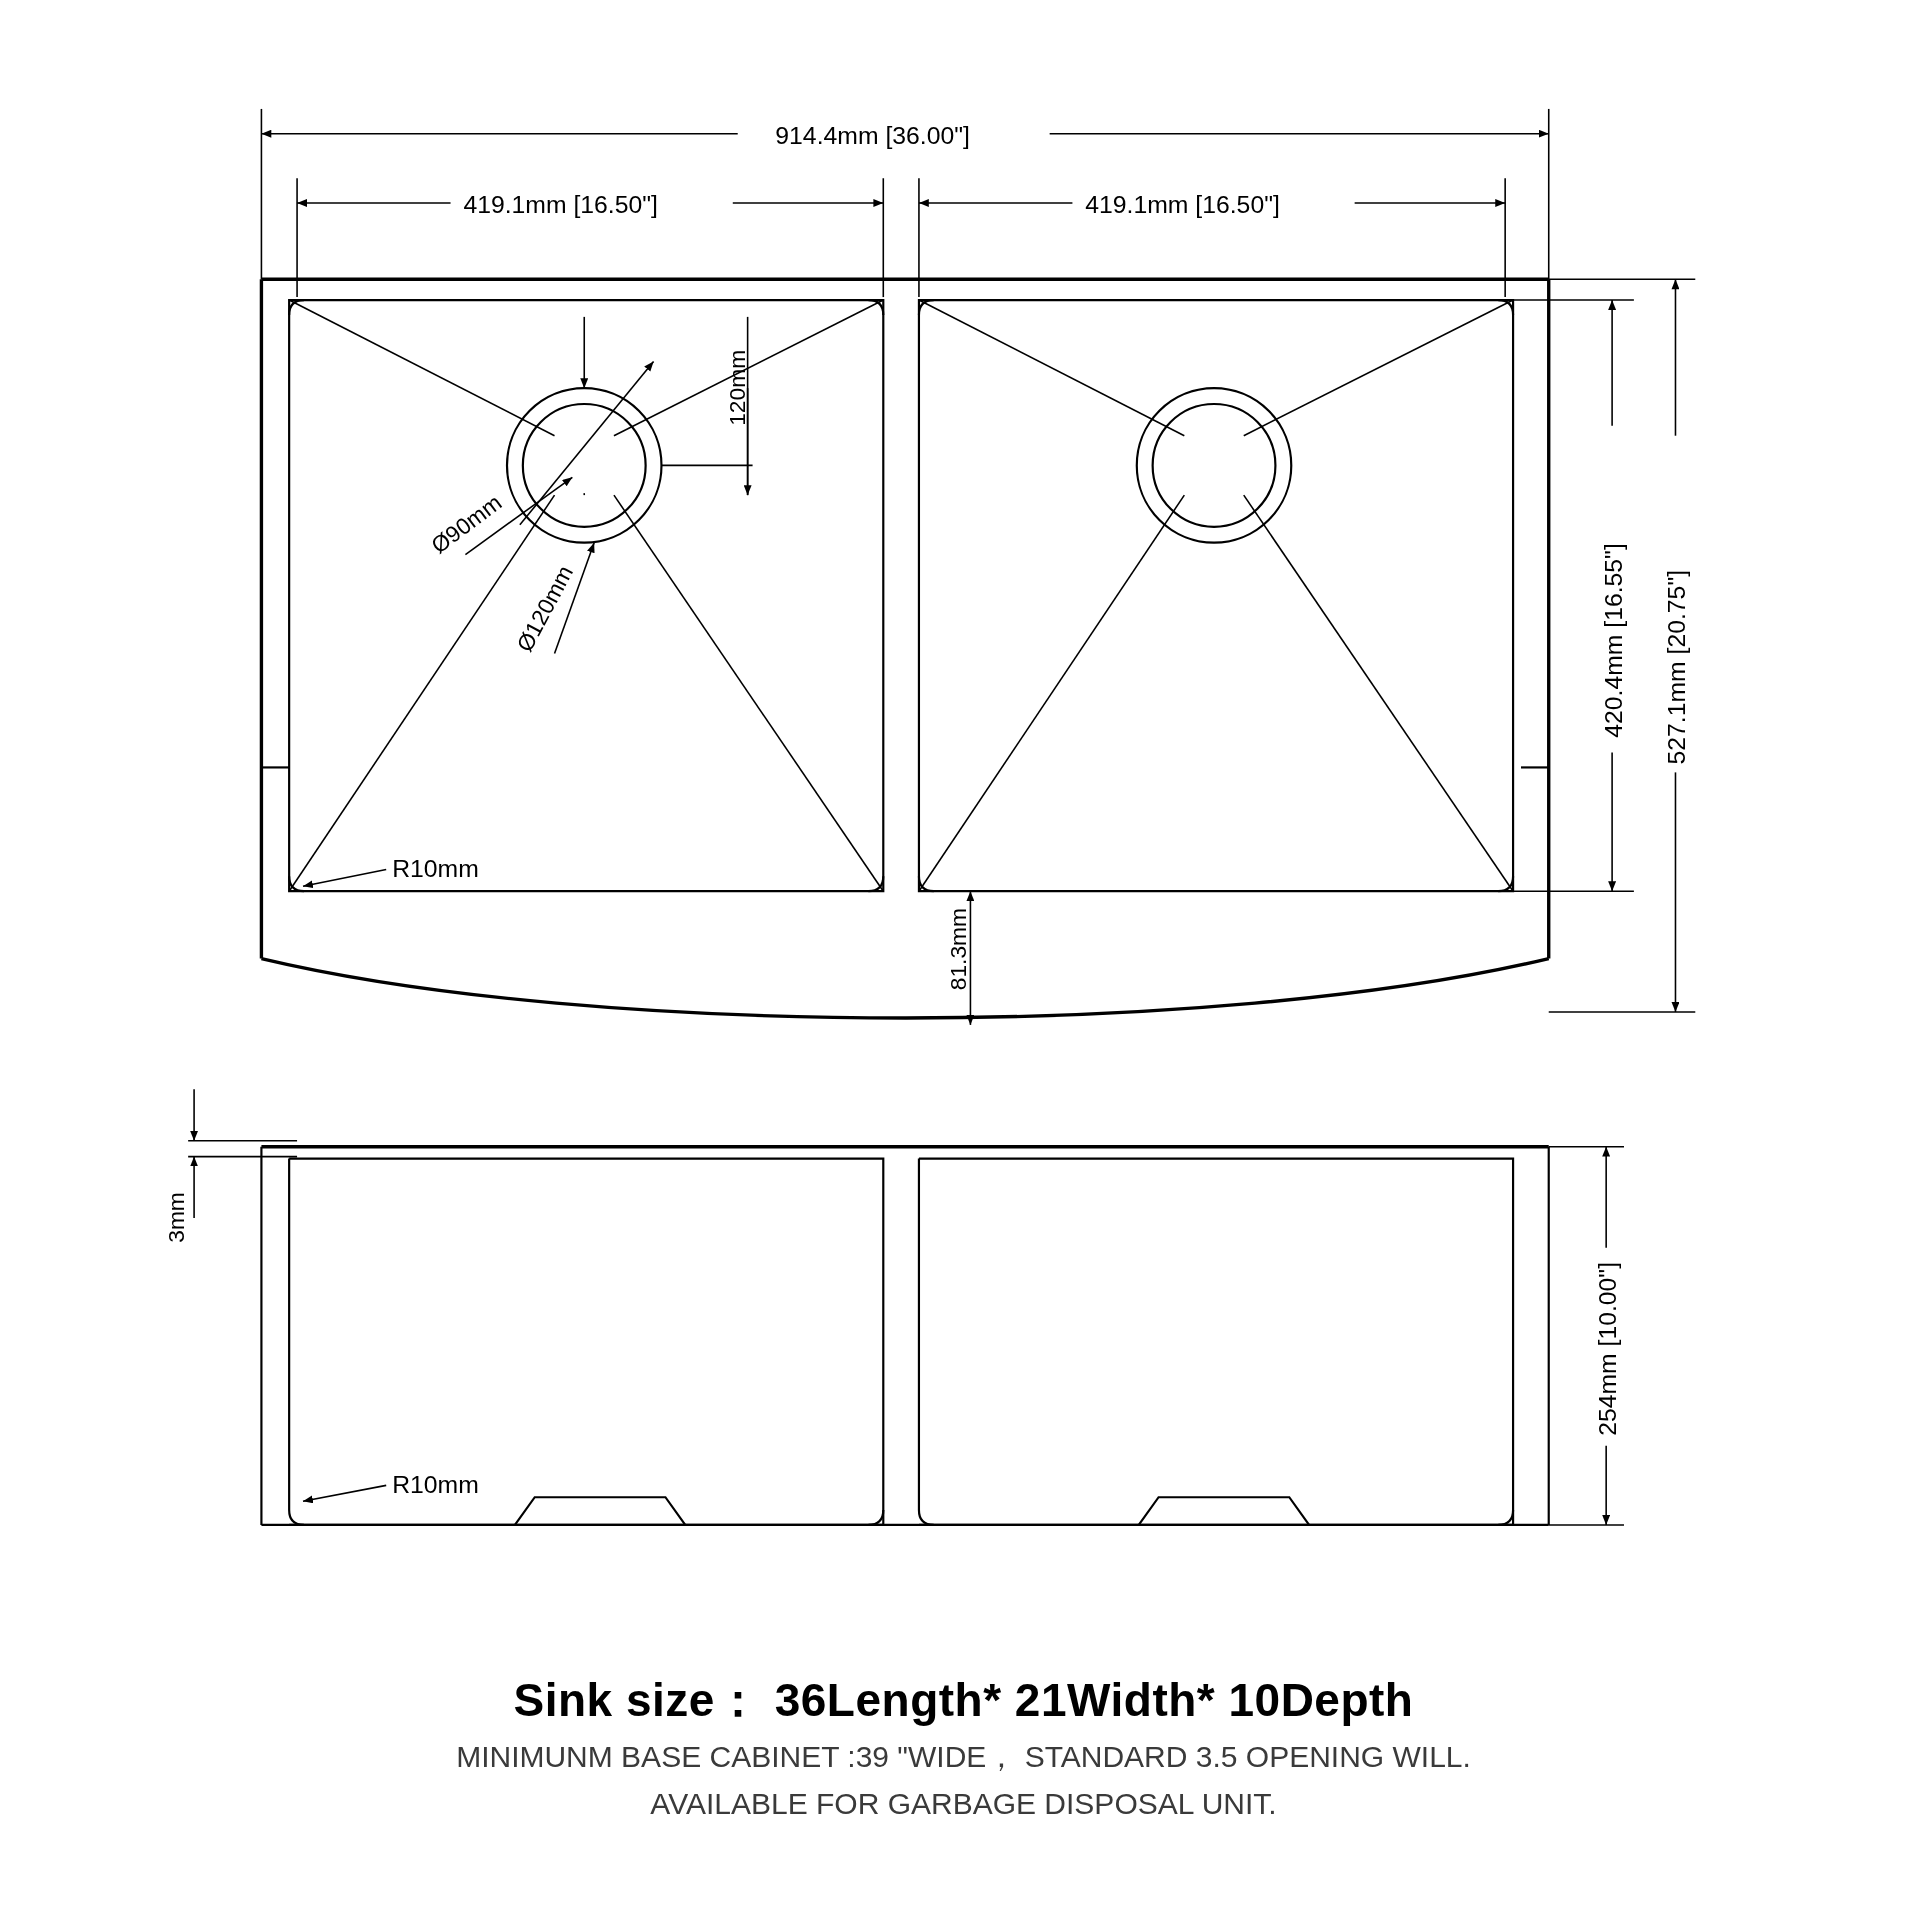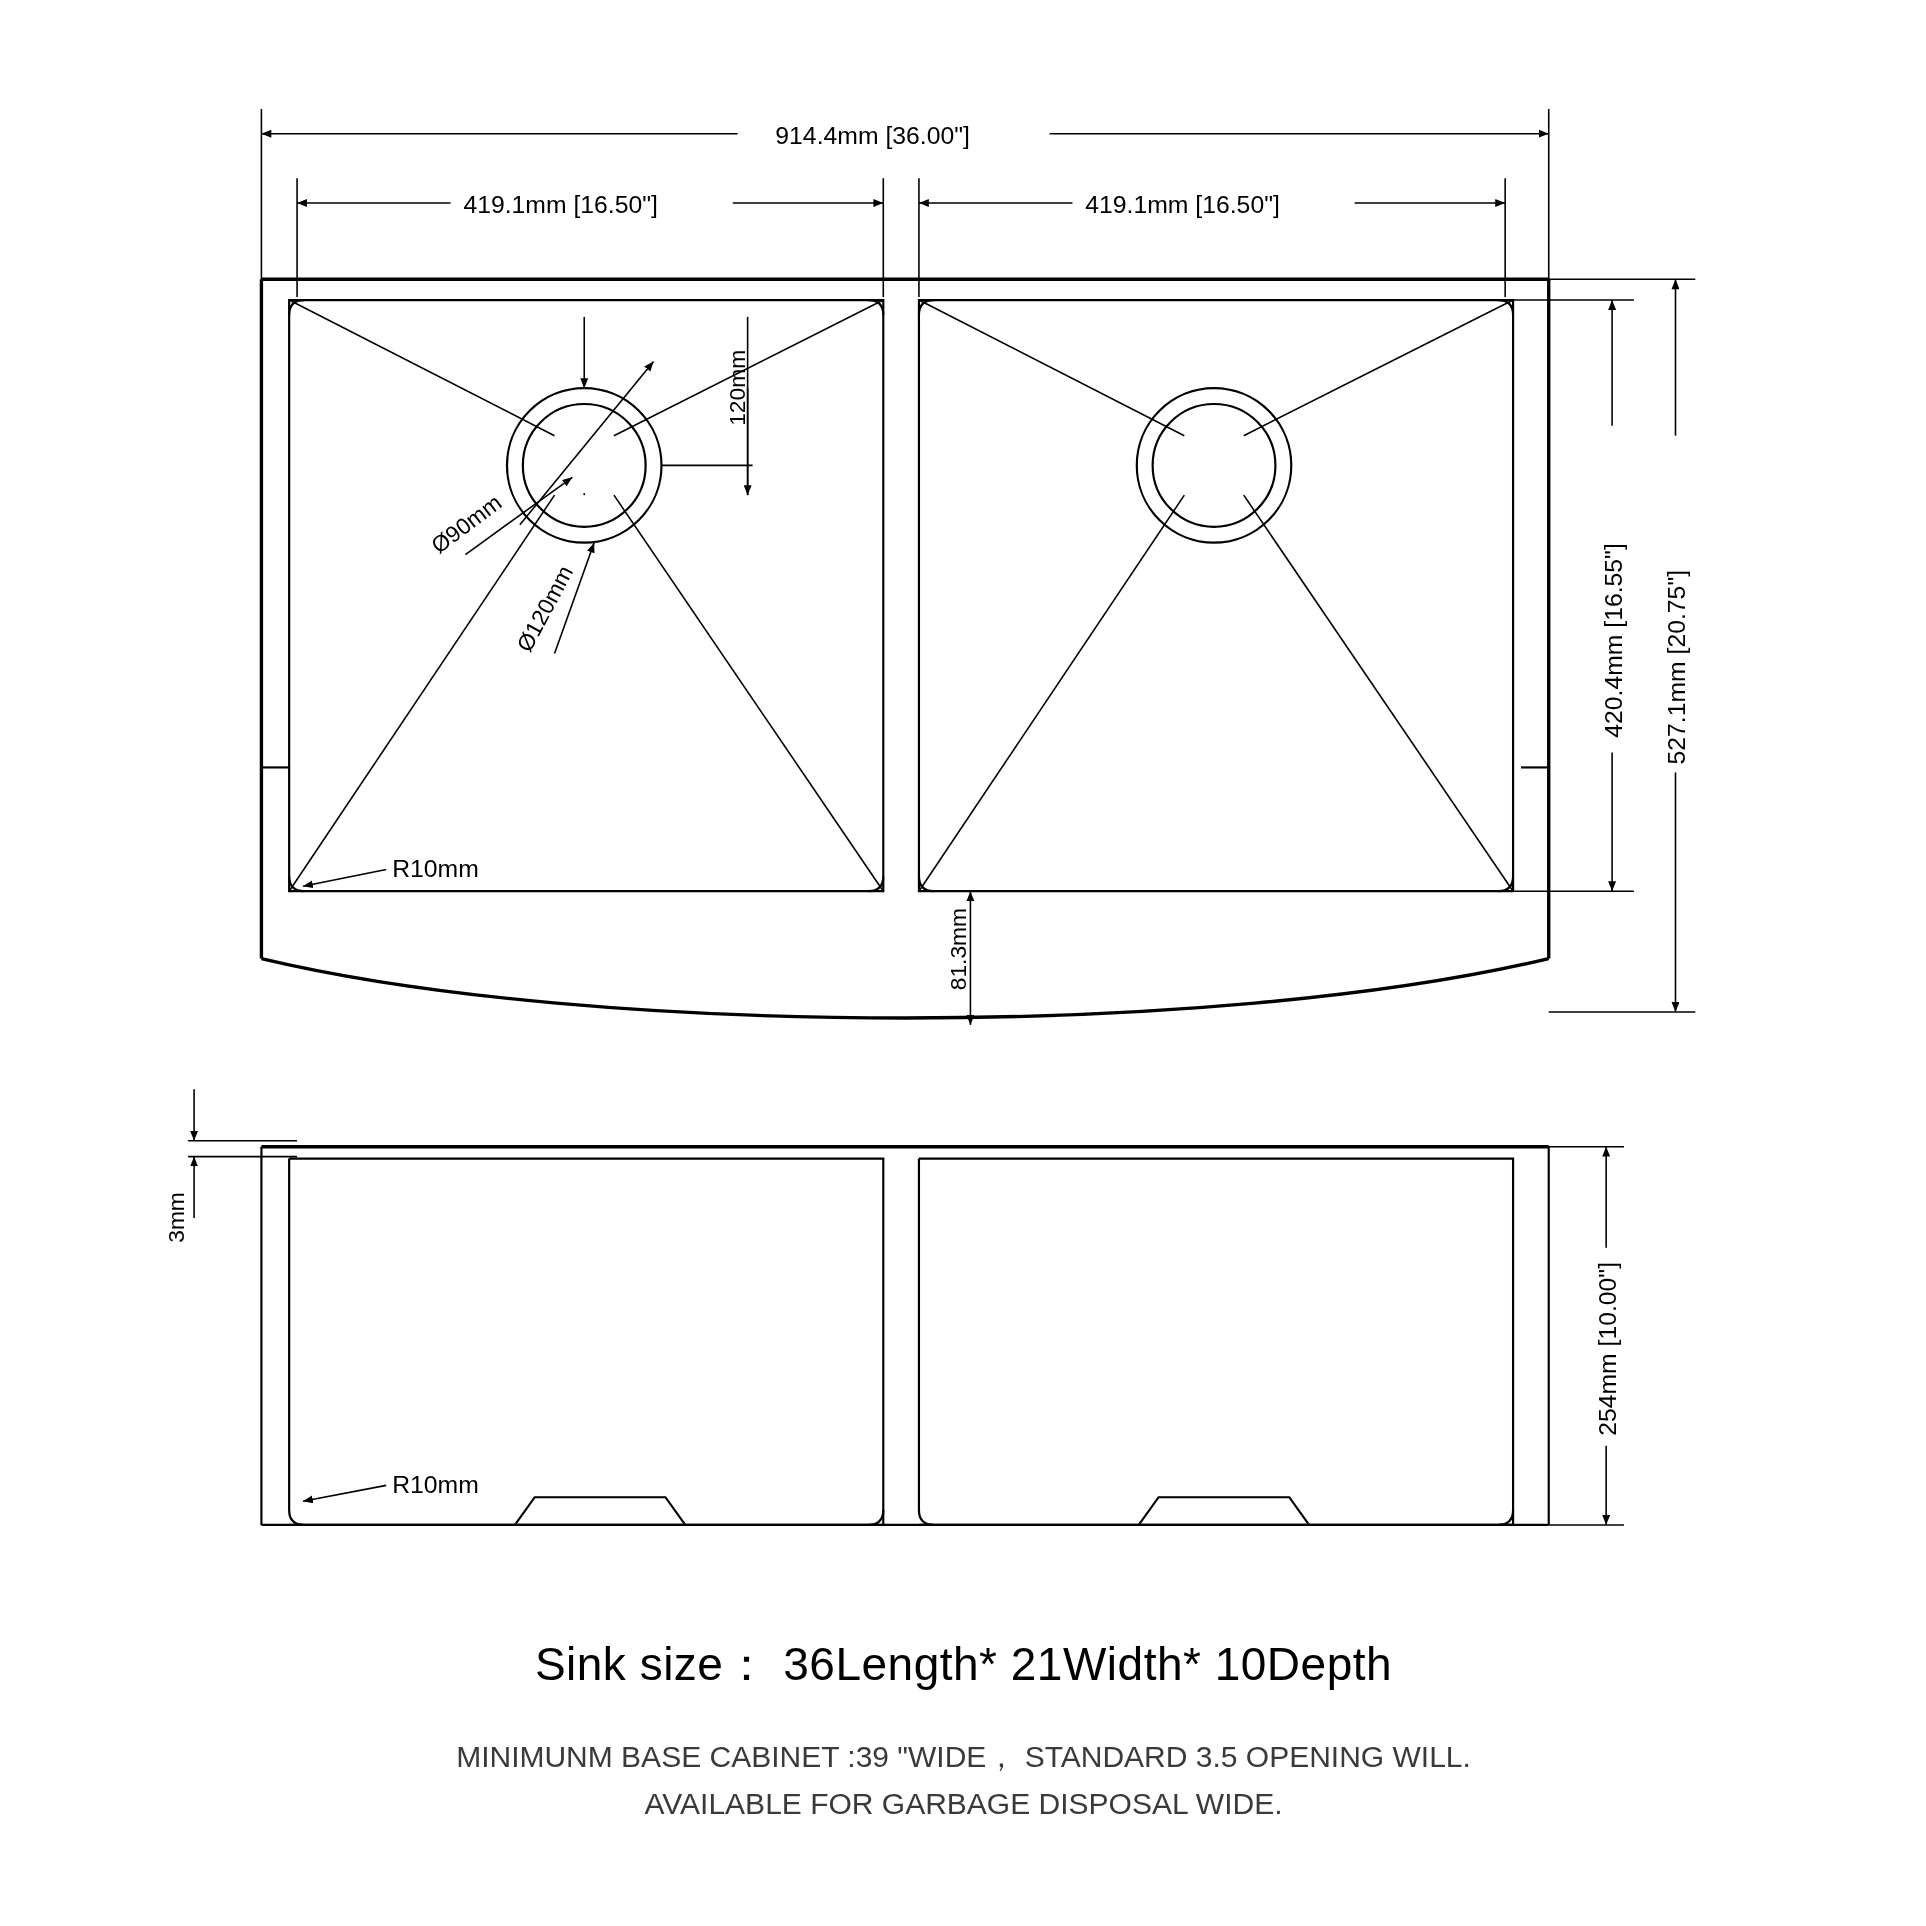--- a/index.html
+++ b/index.html
@@ -34,24 +34,25 @@
   .dimtext-sm {
     font-family: "Liberation Sans", sans-serif;
     font-size: 23px;
     fill: #000000;
   }
   .caption-title {
     position: absolute;
     width: 100%;
     text-align: center;
     font-family: "Liberation Sans", sans-serif;
-    font-weight: normal;
+    font-weight: bold;
     font-size: 46px;
     letter-spacing: 0.5px;
     color: #000000;
+    margin-top: 36px;
   }
   .caption-line {
     position: absolute;
     width: 100%;
     text-align: center;
     font-family: "Liberation Sans", sans-serif;
     font-size: 30px;
     color: #3a3a3a;
   }
   .ln { stroke: #000000; fill: none; }
@@ -230,16 +231,16 @@
     </g>
 
     <g>
       <path class="ln thin" d="M390 1500 L306 1516" marker-end="url(#arrow)"></path>
       <text class="dimtext" x="396" y="1508">R10mm</text>
     </g>
   </svg>
 
   <div class="caption-title" style="top:1634px;">Sink size： 36Length* 21Width* 10Depth</div>
   <div class="caption-line" style="top:1737px;">MINIMUNM BASE CABINET :39 "WIDE， STANDARD 3.5 OPENING WILL.</div>
-  <div class="caption-line" style="top:1787px;">AVAILABLE FOR GARBAGE DISPOSAL WIDE.</div>
+  <div class="caption-line" style="top:1787px;">AVAILABLE FOR GARBAGE DISPOSAL UNIT.</div>
 
 </div>
 
 
 </body></html>

